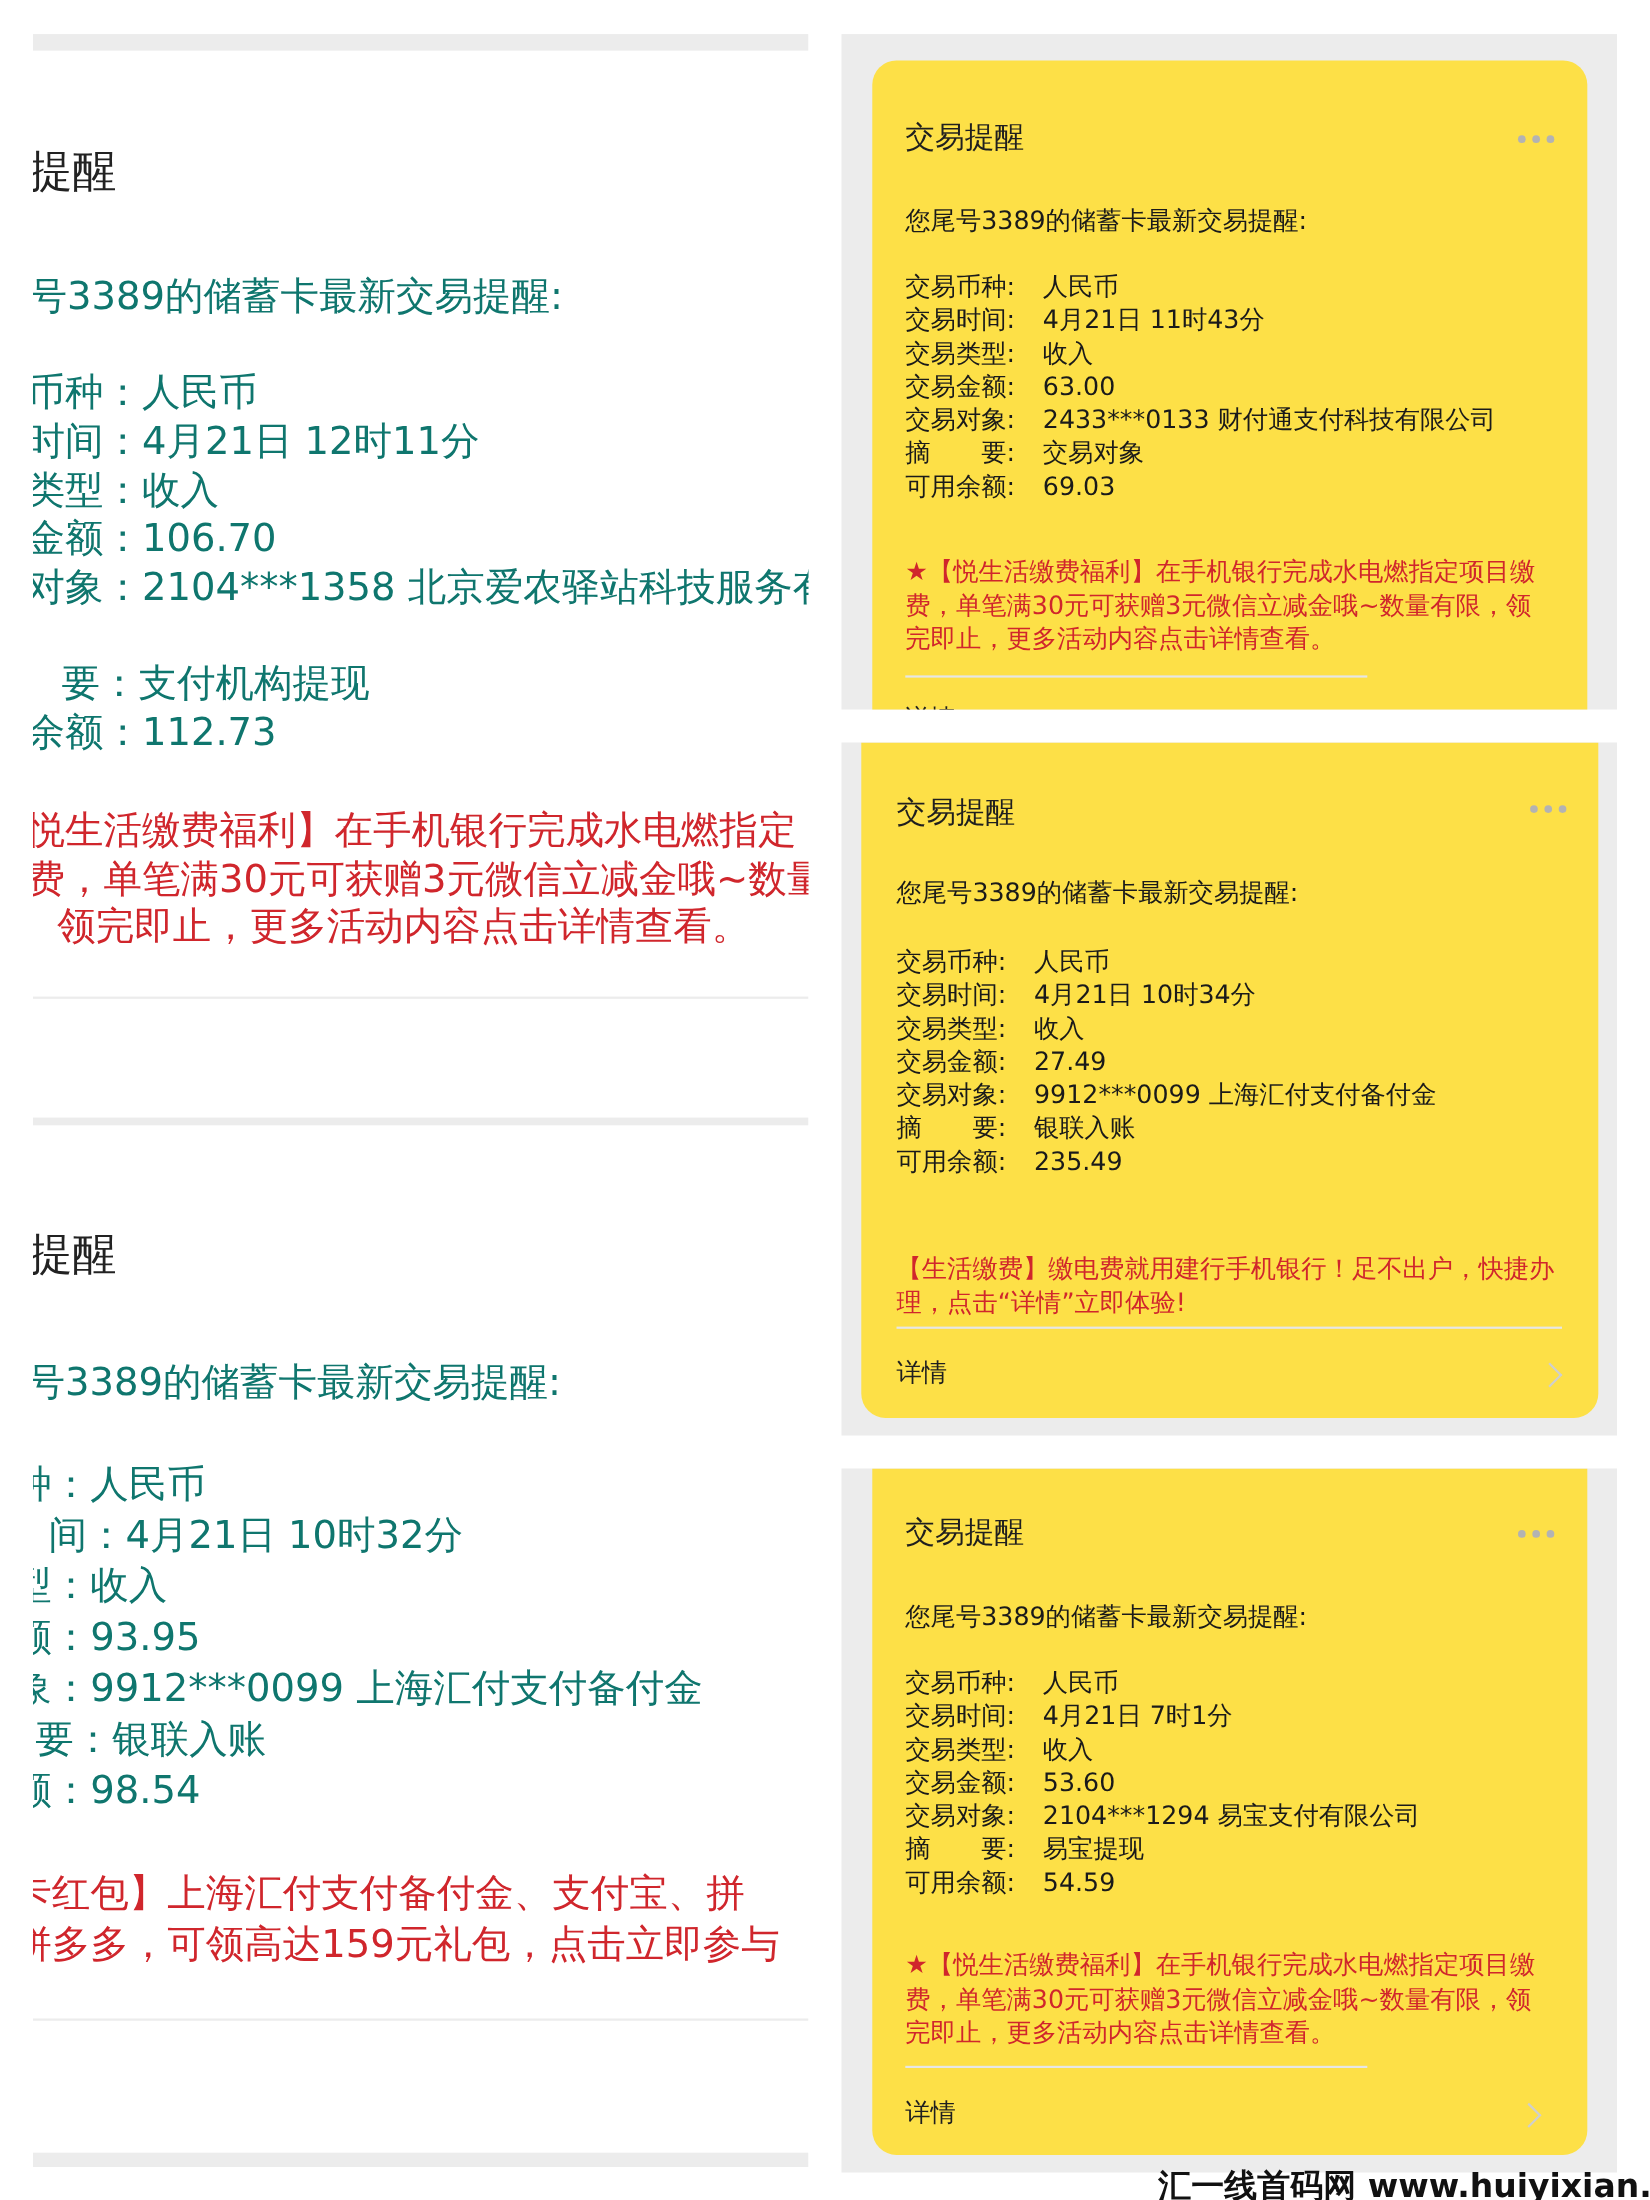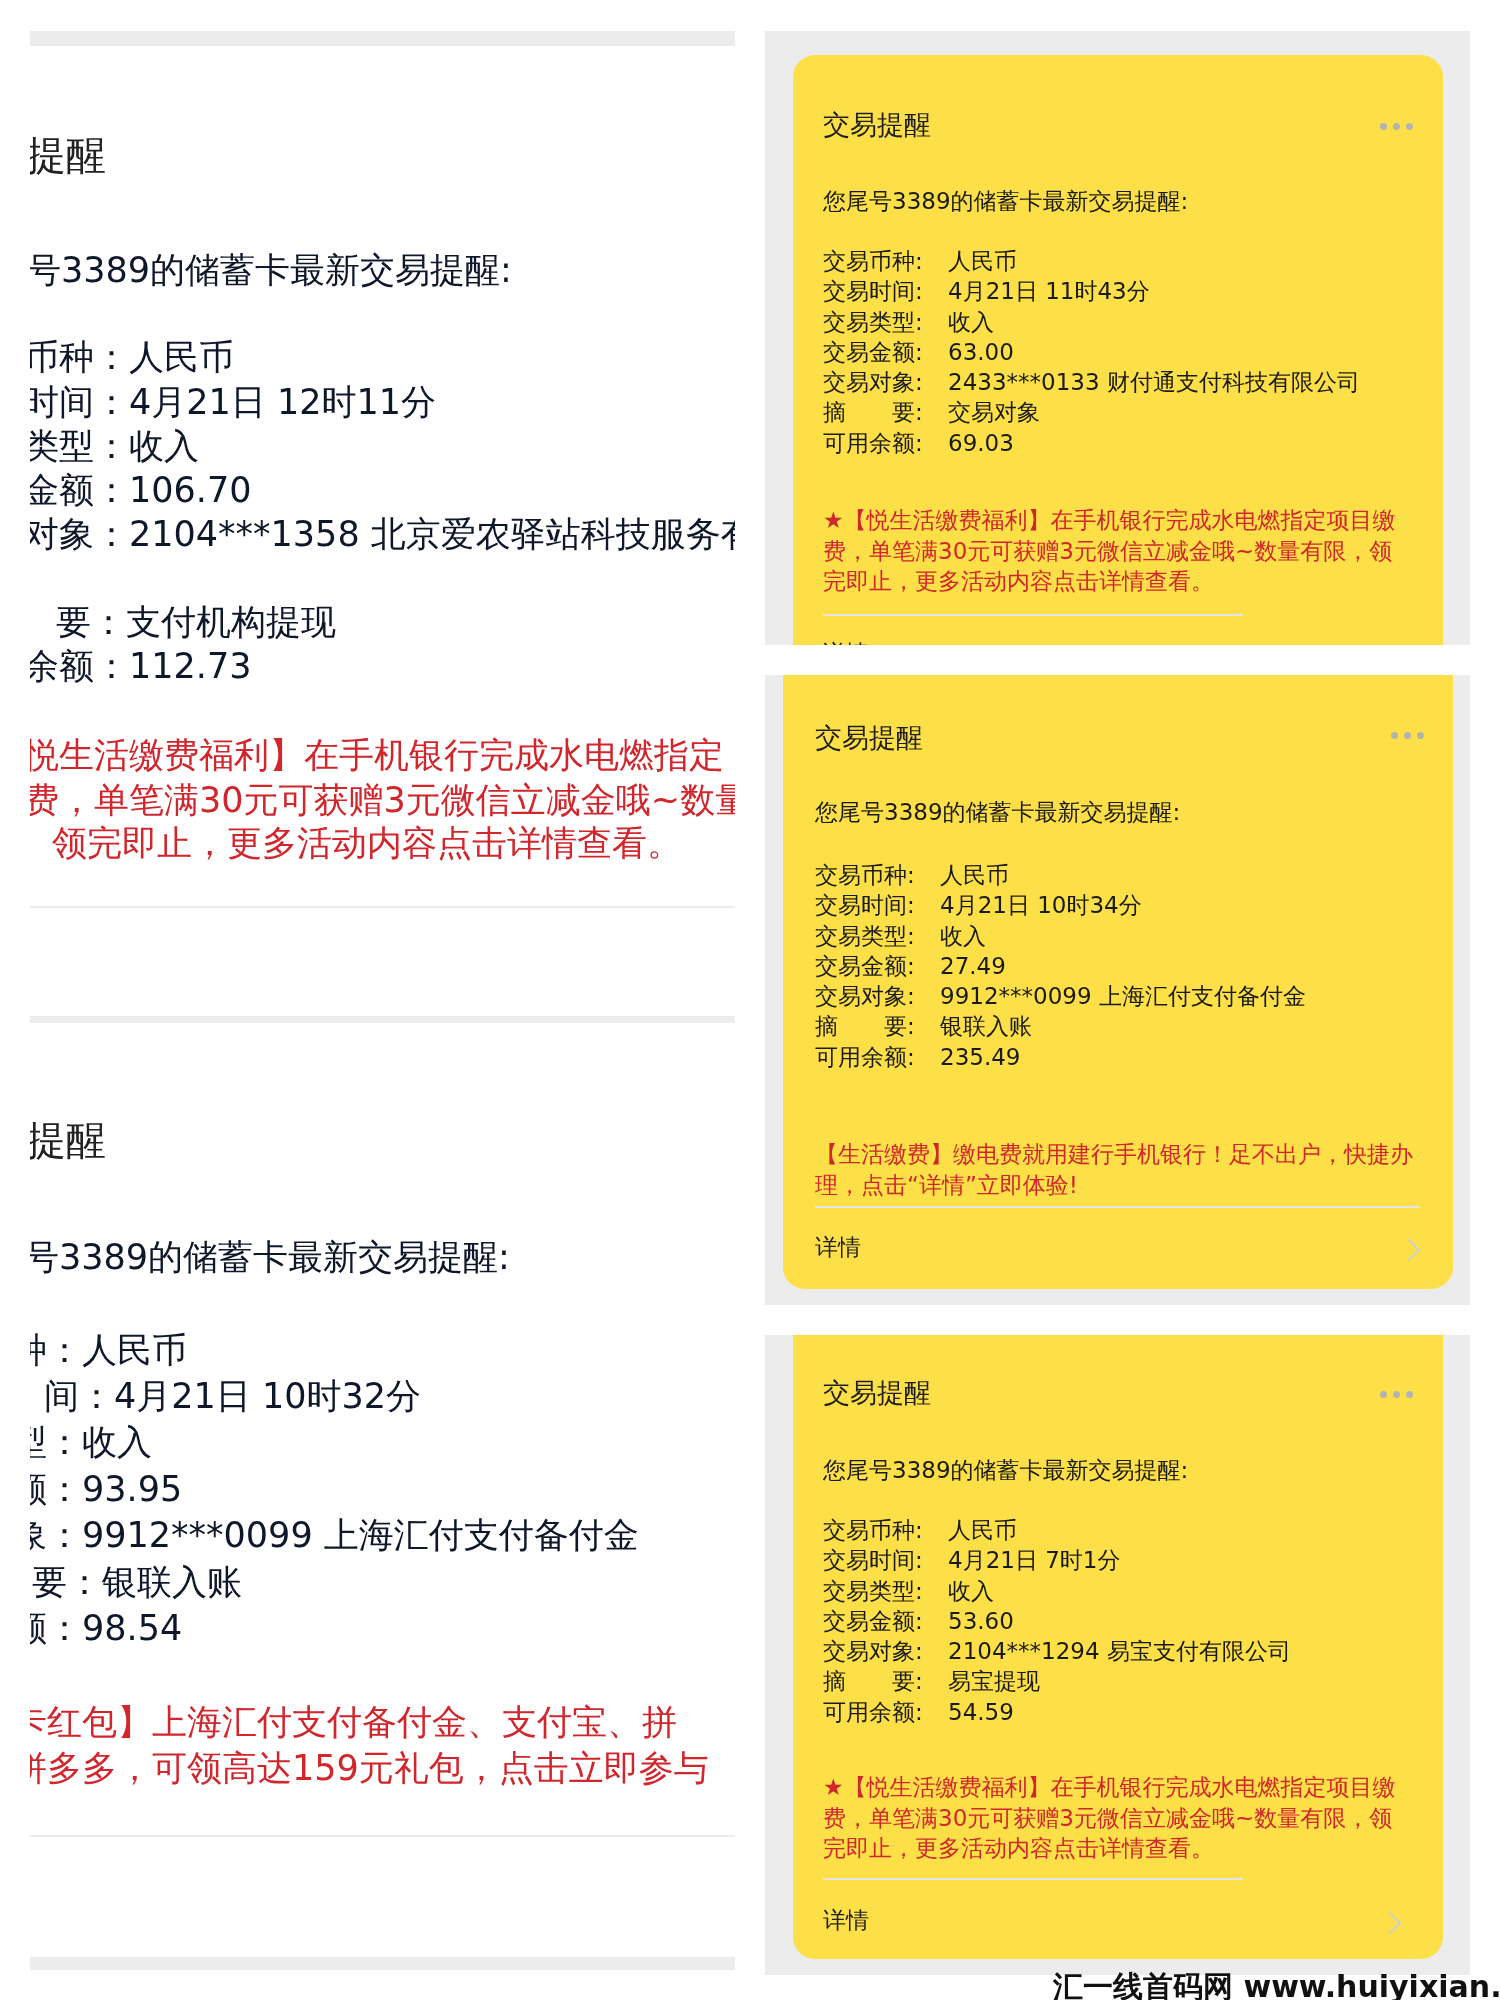--- a/index.html
+++ b/index.html
@@ -6,21 +6,21 @@
   body {
     width: 1500px; height: 2000px; position: relative; overflow: hidden;
     background: #ffffff;
     font-family: "DejaVu Sans", "Liberation Sans", sans-serif;
     color: #1a1a1a;
   }
   
   .left-col { position: absolute; left: 30px; top: 0; width: 705px; height: 2000px; overflow: hidden; }
   .gray-bar { position: absolute; left: 0; width: 705px; background: #ececec; }
   .l-title { position: absolute; font-size: 40px; white-space: nowrap; color: #222; }
-  .l-line { position: absolute; font-size: 35px; white-space: nowrap; color: #0f172a; line-height: 44px; }
+  .l-line { position: absolute; font-size: 35px; white-space: nowrap; color: #0f766e; line-height: 44px; }
   .l-red { position: absolute; font-size: 35px; white-space: nowrap; color: #d0262c; line-height: 44px; }
   .l-divider { position: absolute; left: 0; width: 705px; height: 2px; background: #ececec; }
 
   
   .panel { position: absolute; background: #ececec; overflow: hidden; }
   .card { position: absolute; background: #fde047; border-radius: 22px; }
   .card.flat-top { border-top-left-radius: 0; border-top-right-radius: 0; }
   .c-title { position: absolute; font-size: 27px; color: #1f1f1f; white-space: nowrap; }
   .c-dots { position: absolute; display: flex; gap: 6px; }
   .c-dots span { width: 7px; height: 7px; border-radius: 50%; background: #b3b3b3; display: block; }

